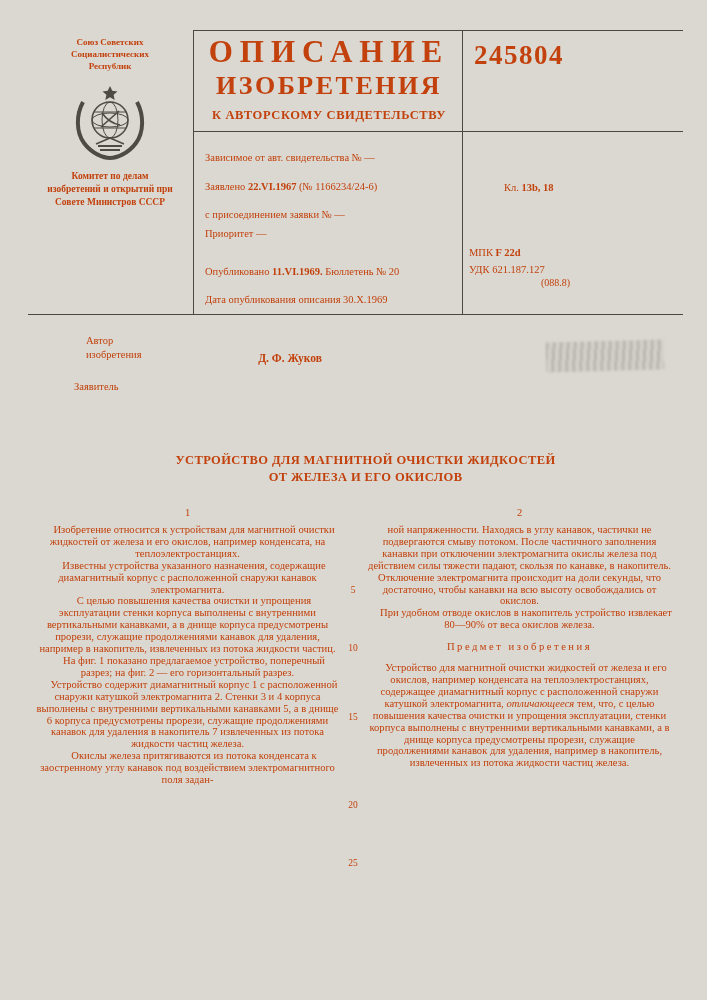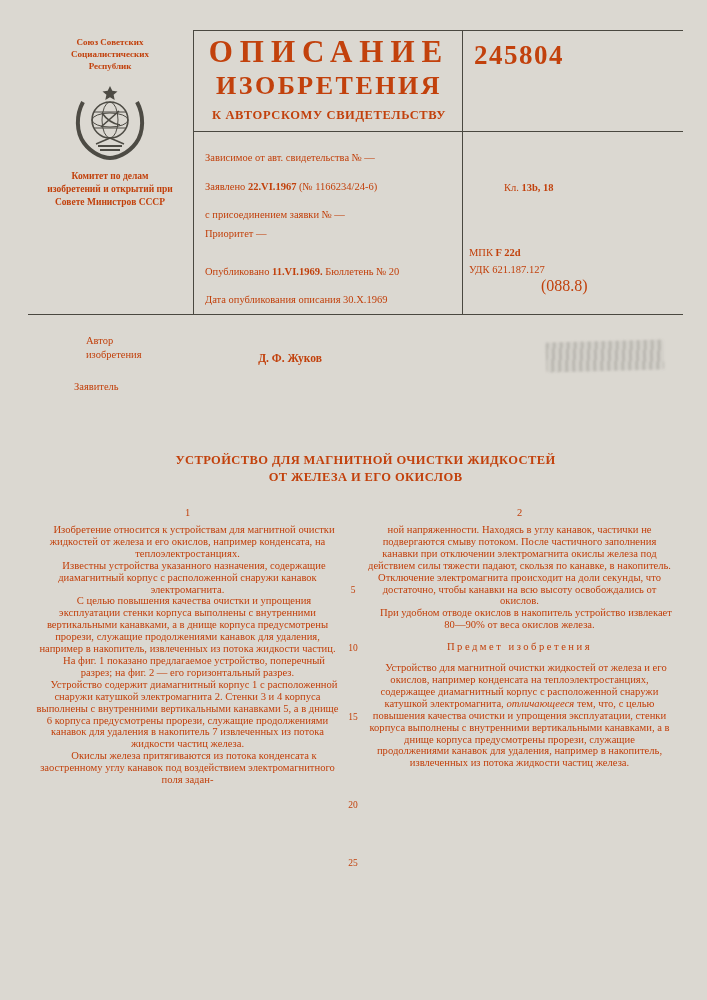--- a/index.html
+++ b/index.html
@@ -25,21 +25,21 @@
   .t3{font-size:12.5px;font-weight:bold;letter-spacing:.6px;margin-top:7px;}
   .bib{position:absolute;left:205px;width:252px;font-size:10.5px;text-align:left;white-space:nowrap;}
   .bib b{font-weight:bold;}
   .r1{top:152px}.r2{top:181px}.r3{top:209px}.r4{top:228px}.r5{top:266px}.r6{top:294px}
 
   
   .num{position:absolute;left:474px;top:40px;font-size:27px;font-weight:bold;letter-spacing:1.5px;}
   .kl{position:absolute;left:504px;top:182px;font-size:10.5px;}
   .mpk{position:absolute;left:469px;top:219px;font-size:10.5px;margin-top:28px;}
   .udk{position:absolute;left:469px;top:264px;font-size:10.5px;}
-  .udk2{position:absolute;left:541px;top:277px;font-size:16px;}
+  .udk2{position:absolute;left:541px;top:277px;font-size:10px;}
 
   
   .author-label{position:absolute;left:86px;top:334px;width:84px;font-size:10.5px;line-height:14px;}
   .author-name{position:absolute;left:200px;top:352px;width:180px;text-align:center;font-size:11.5px;font-weight:bold;}
   .stamp{position:absolute;left:546px;top:341px;width:118px;height:30px;transform:rotate(-1.5deg);
          background:repeating-linear-gradient(95deg,rgba(70,68,62,.22) 0 3px,rgba(70,68,62,.05) 3px 7px);
          filter:blur(1px);border-radius:2px;}
   .applicant-label{position:absolute;left:74px;top:381px;font-size:10.5px;}
   .applicant-name{position:absolute;left:150px;top:376px;width:440px;text-align:center;
                   font-size:10.5px;font-weight:bold;line-height:14px;}

